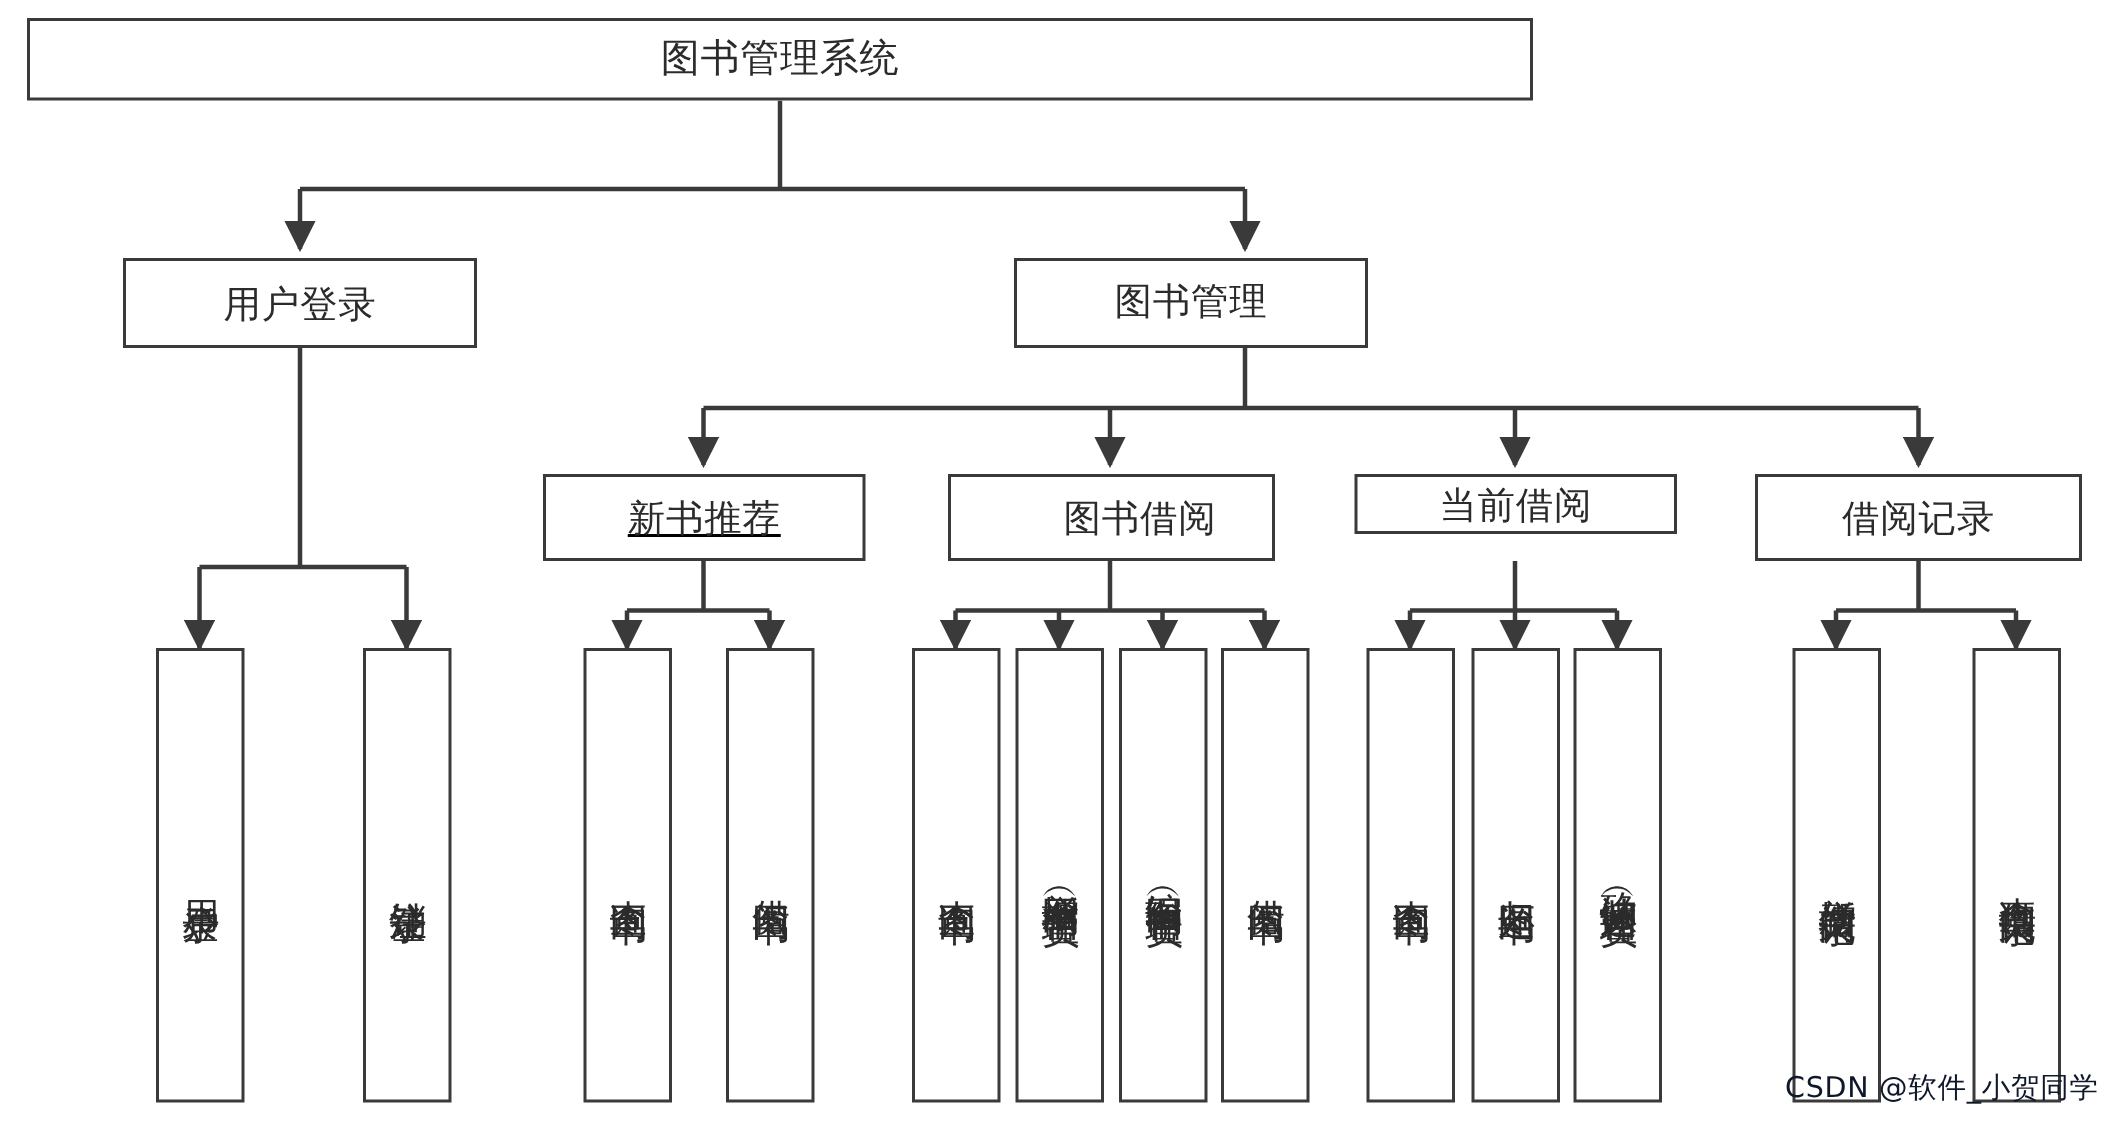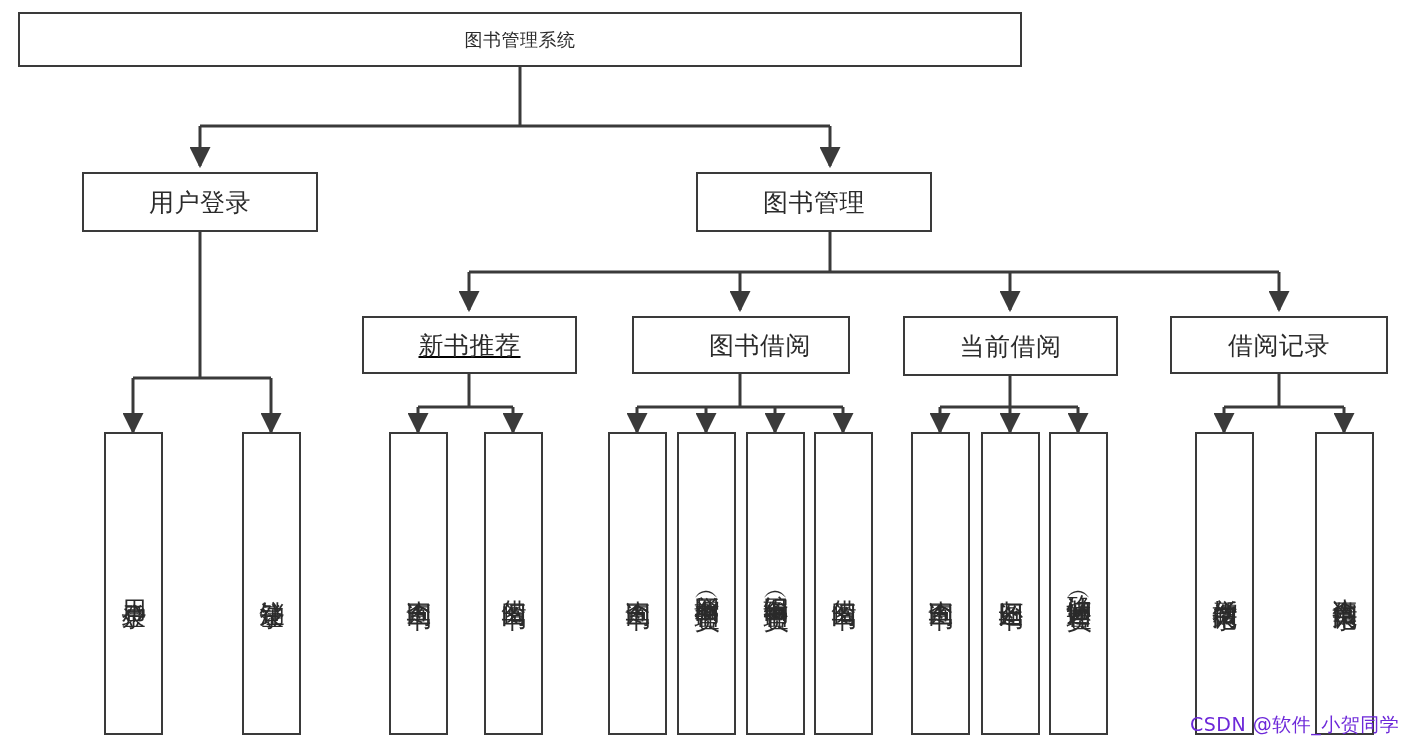--- a/index.html
+++ b/index.html
@@ -39,42 +39,42 @@
     line-height: 1.08;
     text-align: center;
     white-space: pre;
   }
   
   .node.horiz .node-label {
     font-size: 25px;
     letter-spacing: 0.5px;
   }
   .node.root .node-label {
-    font-size: 18px;
+    font-size: 26px;
   }
   
   .node.vert {
     align-items: center;
     justify-content: center;
     padding: 4px 0;
   }
   .node.vert .node-label {
     font-size: 25px;
     line-height: 1.28;
     writing-mode: vertical-rl;
     text-orientation: upright;
     white-space: nowrap;
     letter-spacing: 2px;
   }
   .watermark {
     position: absolute;
     left: 1190px;
     top: 712px;
     font-size: 19px;
-    color: #6d28d9;
+    color: #0f172a;
     white-space: nowrap;
     letter-spacing: 0.5px;
   }
 </style>
 </head>
 <body>
 
 <div id="canvas">
 
   <svg id="wires" viewBox="0 0 1405 747" xmlns="http://www.w3.org/2000/svg">
@@ -129,31 +129,31 @@
     </g>
   </svg>
 
   <div class="node horiz root" style="left:18px; top:12px; width:1004px; height:55px;">
     <span class="node-label">图书管理系统</span>
   </div>
 
   <div class="node horiz" style="left:82px; top:172px; width:236px; height:60px;">
     <span class="node-label">用户登录</span>
   </div>
-  <div class="node horiz" style="left:696px; top:172px; width:236px; height:60px;">
+  <div class="node horiz" style="left:676px; top:172px; width:236px; height:60px;font-family:Liberation Mono, monospace;">
     <span class="node-label">图书管理</span>
   </div>
 
   <div class="node horiz" style="left:362px; top:316px; width:215px; height:58px;text-decoration:underline;">
     <span class="node-label">新书推荐</span>
   </div>
   <div class="node horiz" style="left:632px; top:316px; width:218px; height:58px;padding-left:38px;">
     <span class="node-label">图书借阅</span>
   </div>
-  <div class="node horiz" style="left:903px; top:316px; width:215px; height:60px;">
+  <div class="node horiz" style="left:903px; top:316px; width:215px; height:40px;">
     <span class="node-label">当前借阅</span>
   </div>
   <div class="node horiz" style="left:1170px; top:316px; width:218px; height:58px;justify-content:center;">
     <span class="node-label">借阅记录</span>
   </div>
 
   <div class="node vert" style="left:104px; top:432px; width:59px; height:303px;">
     <span class="node-label">用户登录</span>
   </div>
   <div class="node vert" style="left:242px; top:432px; width:59px; height:303px;">

